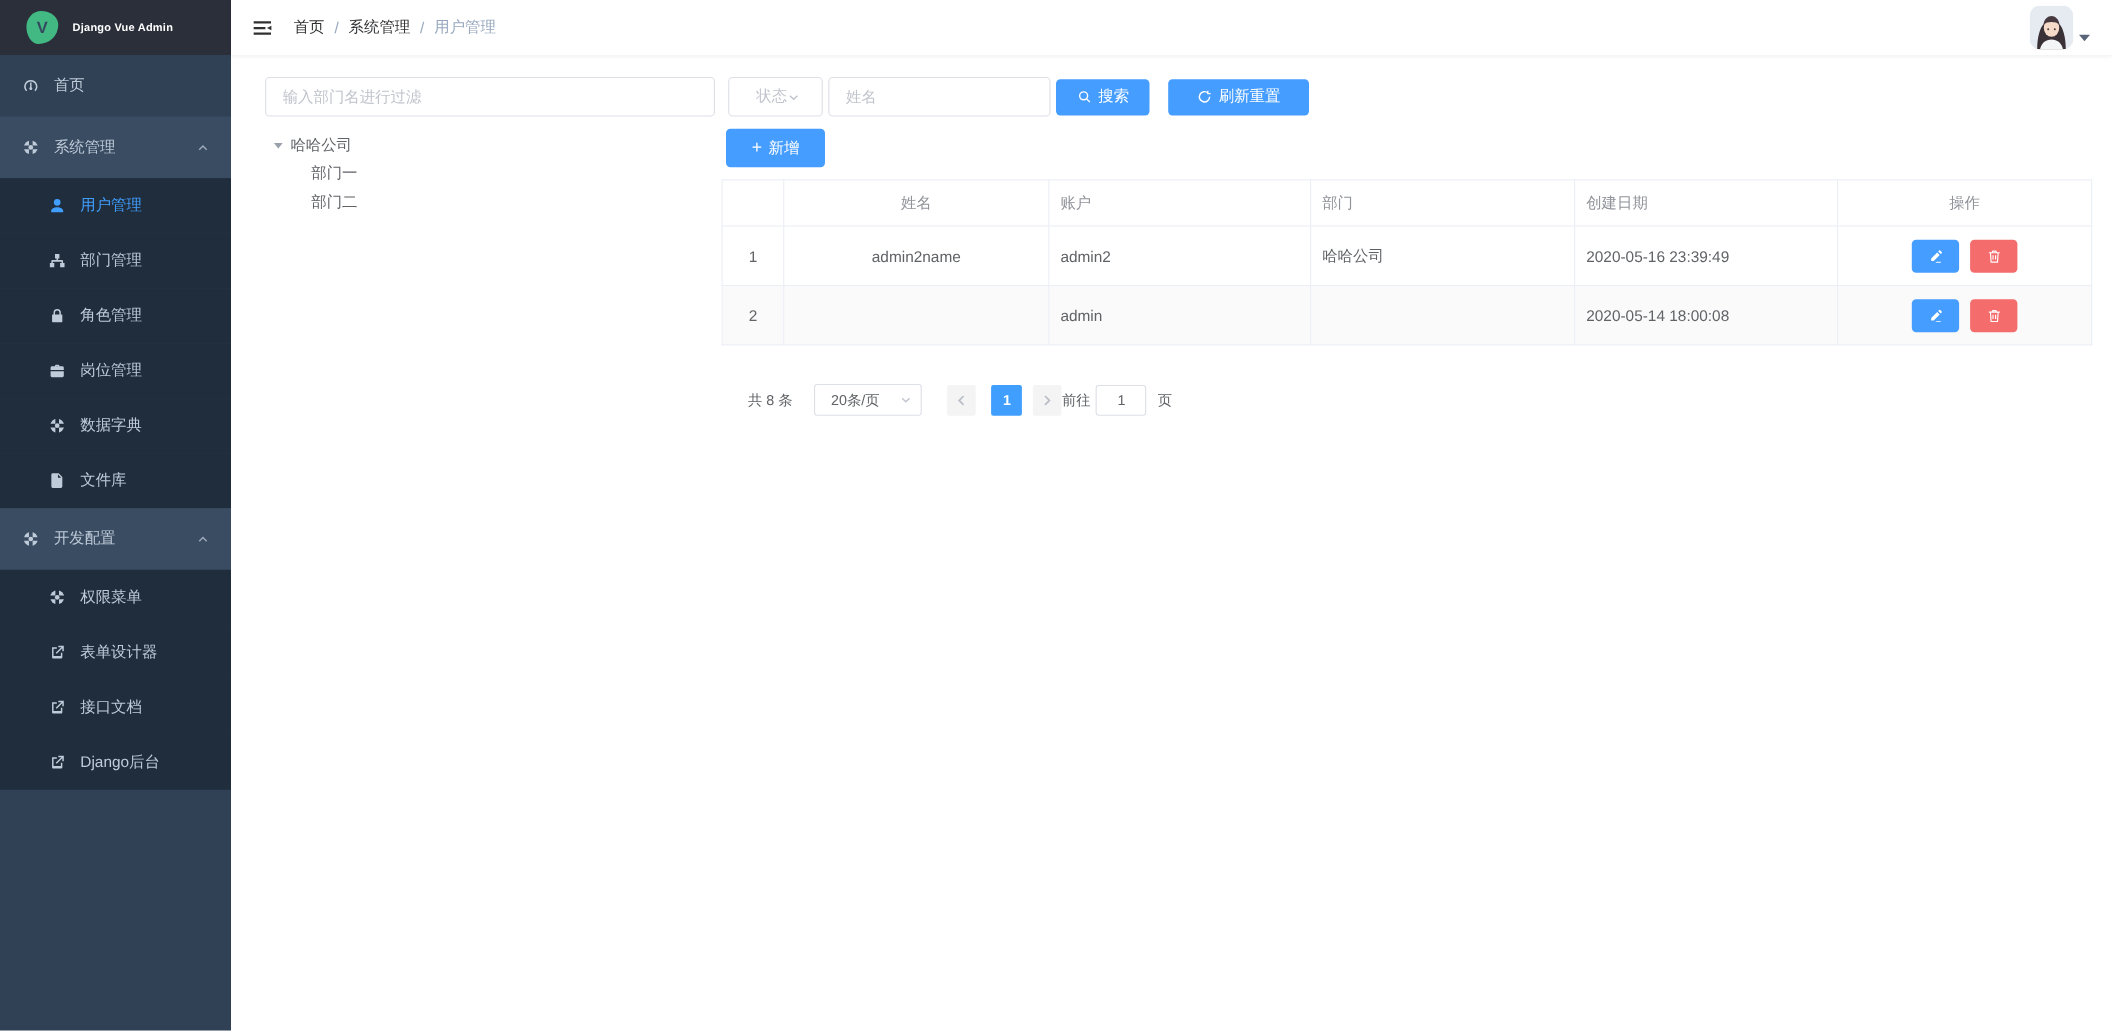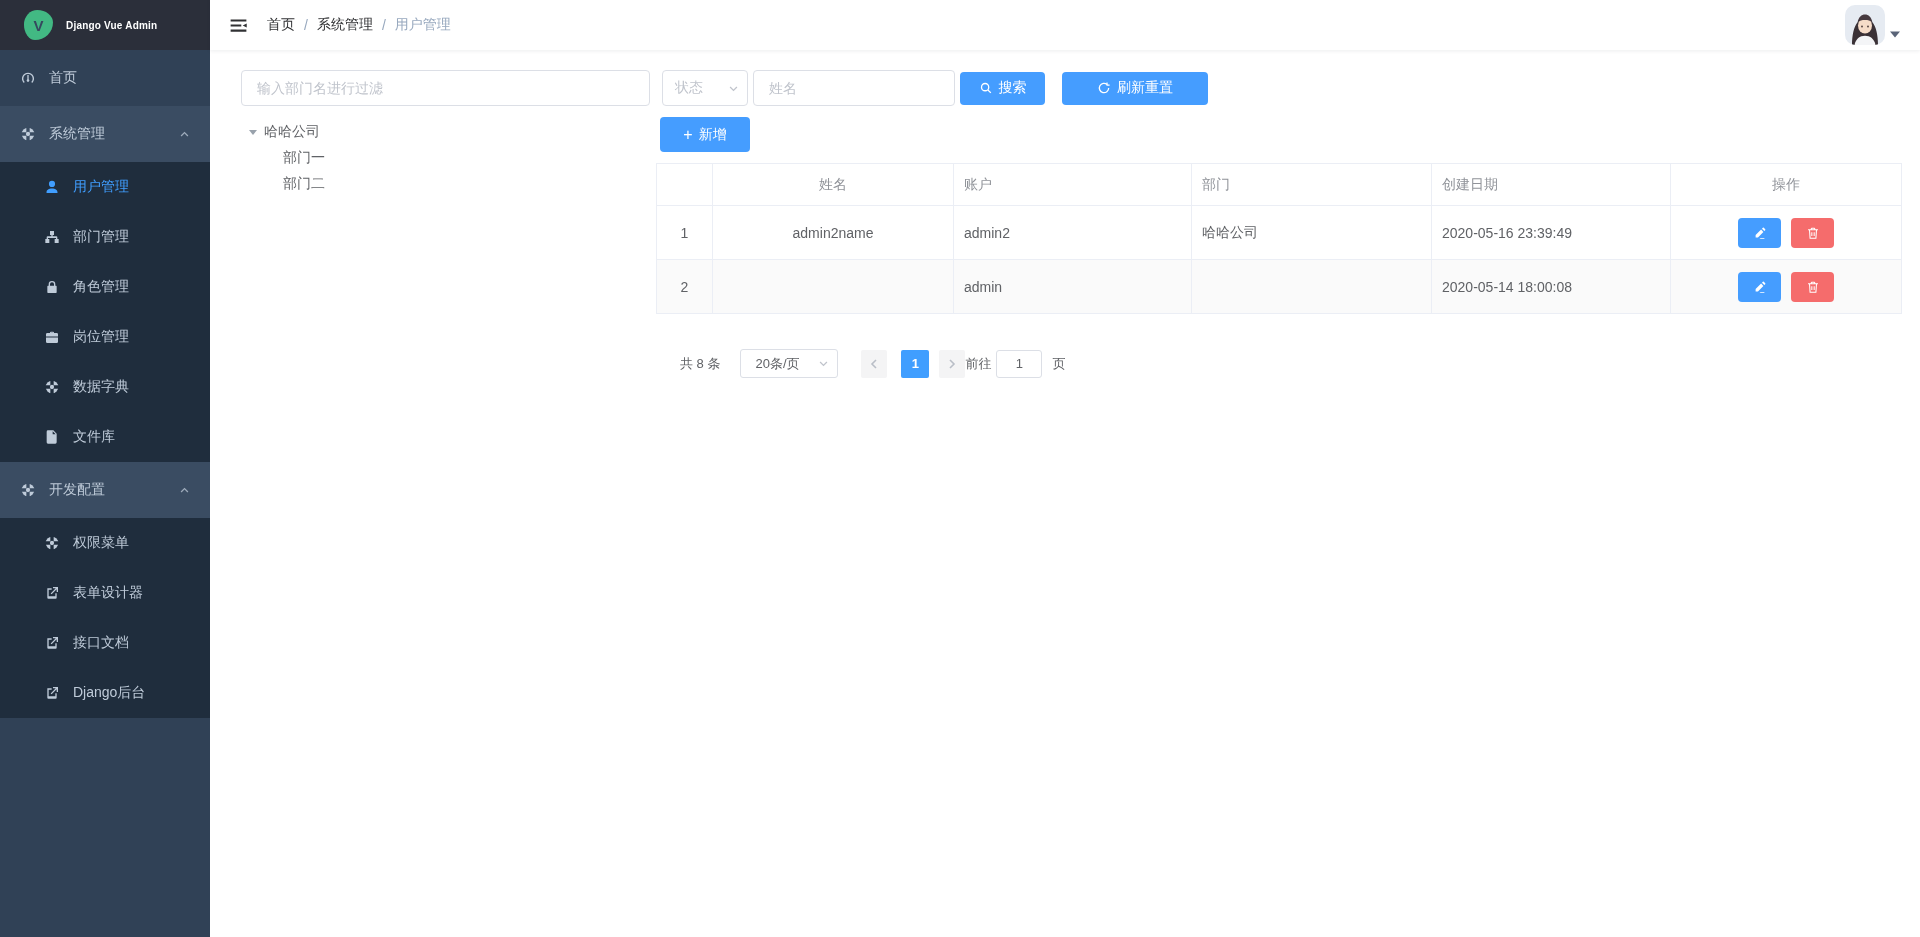--- a/index.html
+++ b/index.html
@@ -56,34 +56,34 @@
   .el-input::placeholder { color:#c0c4cc; }
 
   .tree { margin-top:13px; color:#606266; }
   .tree-node { height:26px; display:flex; align-items:center; padding-left:8px; cursor:pointer; }
   .tree-caret { width:0; height:0; border:4px solid transparent; border-top:5px solid #99a2ac;
     margin:5px 7px 0 0; }
   .tree-children .tree-node { padding-left:42px; }
 
   .filter-row { display:flex; align-items:center; }
   .el-select { width:86px; height:36px; margin-left:6px; border:1px solid #dcdfe6; border-radius:4px;
-    display:flex; align-items:center; justify-content:space-between; padding:0 8px 0 12px;
+    display:flex; align-items:center; justify-content:center; padding:0 8px 0 12px;
     background:#fff; cursor:pointer; }
   .el-select .ph { color:#c0c4cc; font-size:14px; }
   .chev { width:11px; height:11px; color:#c0c4cc; display:inline-flex; }
   .chev svg { width:100%; height:100%; }
   .inp-name { width:202px; margin-left:5px; }
 
   .btn { height:33px; border:none; border-radius:4px; background:#459dff; color:#fff;
     font-size:14px; font-family:Liberation Sans, sans-serif; display:inline-flex; align-items:center;
     justify-content:center; cursor:pointer; }
   .btn .bi { width:14px; height:14px; display:inline-flex; margin-right:6px; }
   .btn .bi svg { width:100%; height:100%; }
   .btn-search { width:85px; margin-left:5px; }
-  .btn-reset  { width:146px; margin-left:17px; }
+  .btn-reset  { width:128px; margin-left:17px; }
   .btn-add    { width:90px; height:35px; margin:11px 0 0 4px; }
   .btn-add .plus { font-size:16px; margin-right:6px; font-weight:400; line-height:1; }
 
   
   table.users { margin-top:11px; width:100%; border-collapse:collapse; font-size:14px; table-layout:fixed; }
   .users th, .users td { border:1px solid #ebeef5; }
   .users th { height:42px; color:#909399; font-weight:400; background:#fff; }
   .users td { height:54px; color:#606266; }
   .users tbody tr:nth-child(2) { background:#fafafa; }
   .ac { text-align:center; }

